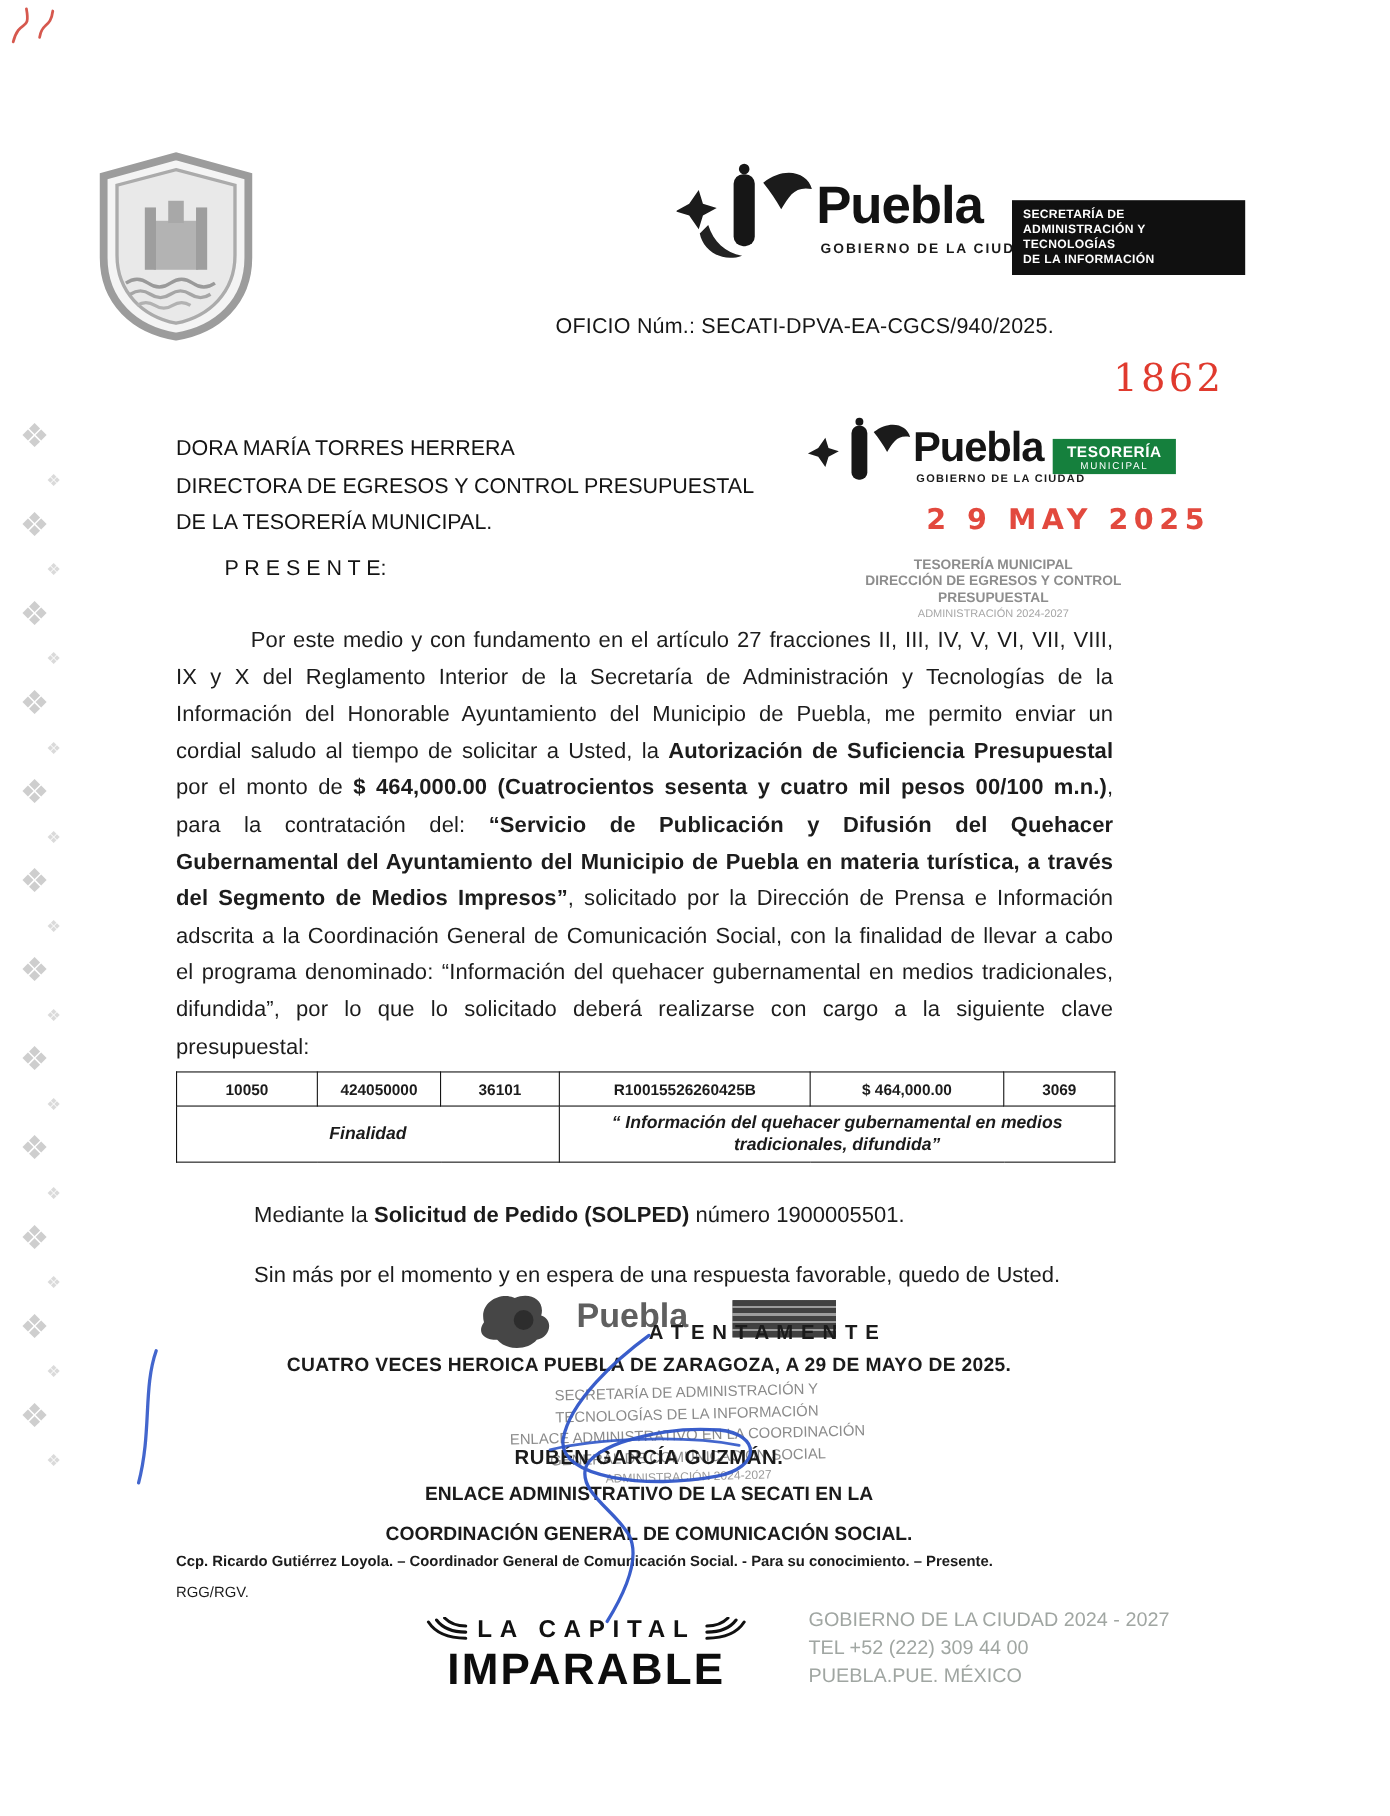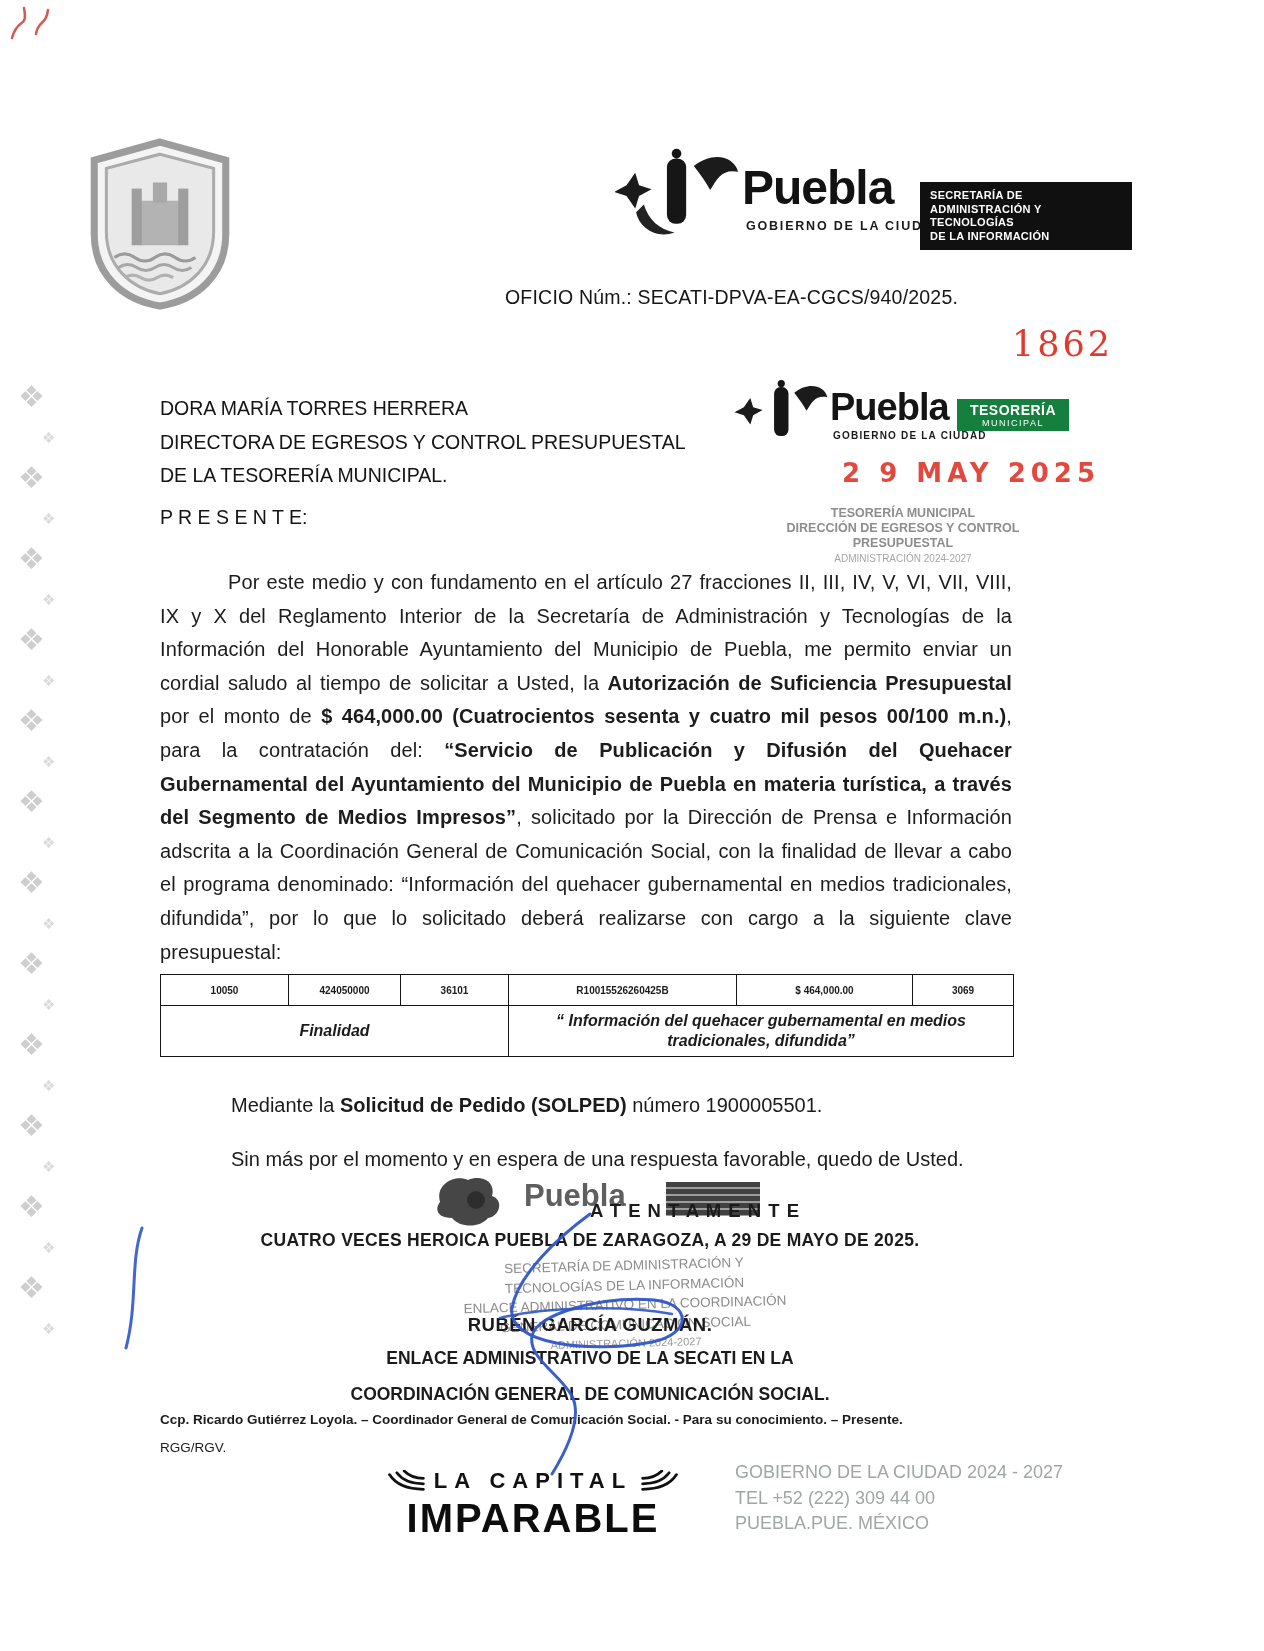--- a/index.html
+++ b/index.html
@@ -22,21 +22,21 @@
   .tagline{left:746px;top:219px;font-size:12.5px;font-weight:700;letter-spacing:1.8px;color:#1a1a1a;}
   .secbox{left:920px;top:182px;width:212px;background:#101010;color:#fff;padding:7px 10px;
           font-size:11px;line-height:13.5px;font-weight:700;letter-spacing:.3px;box-sizing:border-box;}
   .quote{left:560px;top:256px;width:452px;text-align:right;font-style:italic;font-weight:700;font-size:17px;}
   .oficio{left:505px;top:286px;font-size:19.5px;letter-spacing:.2px;color:#161616;}
   .folio{left:1012px;top:324px;font-family:"DejaVu Serif",serif;font-size:35px;color:#e03a2e;
          letter-spacing:3px;}
 
   
   .addressee{left:160px;top:392px;font-size:19.5px;line-height:33.5px;color:#141414;z-index:2;}
-  .addressee .presente{margin-top:8px;}
+  .addressee .presente{margin-top:8px;margin-left:44px;}
 
   
   .t-emblem{left:732px;top:377px;width:100px;height:72px;}
   .t-wordmark{left:830px;top:386px;font-size:38px;font-weight:700;letter-spacing:-1px;color:#151515;}
   .t-tagline{left:833px;top:430px;font-size:10px;font-weight:700;letter-spacing:1.2px;}
   .t-box{left:957px;top:399px;width:112px;background:#15803d;color:#fff;text-align:center;
          padding:3px 4px;box-sizing:border-box;}
   .t-box .l1{font-size:14px;font-weight:700;letter-spacing:.5px;}
   .t-box .l2{font-size:9px;letter-spacing:1.5px;}
   .datestamp{left:842px;top:458px;font-size:26px;font-weight:700;letter-spacing:5px;
@@ -49,21 +49,21 @@
   .body-par{left:160px;top:566px;width:852px;font-size:20px;line-height:33.6px;
             text-align:justify;text-indent:68px;letter-spacing:.1px;word-spacing:1.2px;
             color:#1c1c1c;z-index:2;}
 
   
   .budget-table{left:160px;top:974px;width:853px;z-index:2;}
   .budget-table table{border-collapse:collapse;width:853px;table-layout:fixed;}
   .budget-table th,.budget-table td{border:1.6px solid #141414;text-align:center;vertical-align:middle;
             padding:2px 4px;overflow:hidden;}
   .budget-table th{font-size:14.5px;font-weight:700;height:38px;line-height:16px;}
-  .budget-table td{font-size:10px;height:26px;font-weight:700;}
+  .budget-table td{font-size:14px;height:26px;font-weight:700;}
   .budget-table .fin{font-style:italic;font-size:16px;height:46px;line-height:20px;}
 
   .solped{left:231px;top:1094px;font-size:20px;z-index:2;}
   .closing{left:231px;top:1148px;font-size:20px;z-index:2;}
 
   
   .at-stamp{left:430px;top:1172px;width:332px;height:62px;z-index:1;opacity:.88;}
   .at-stamp .smudge{position:absolute;left:0;top:0;}
   .at-stamp .word{position:absolute;left:94px;top:6px;font-size:31px;font-weight:700;color:#4a4a4a;}
   .at-stamp .mini{position:absolute;left:236px;top:10px;width:94px;height:34px;background:#272727;

